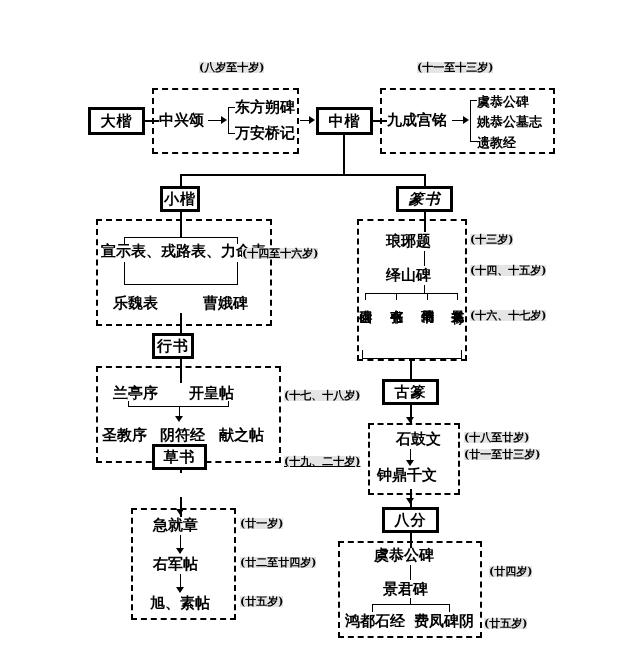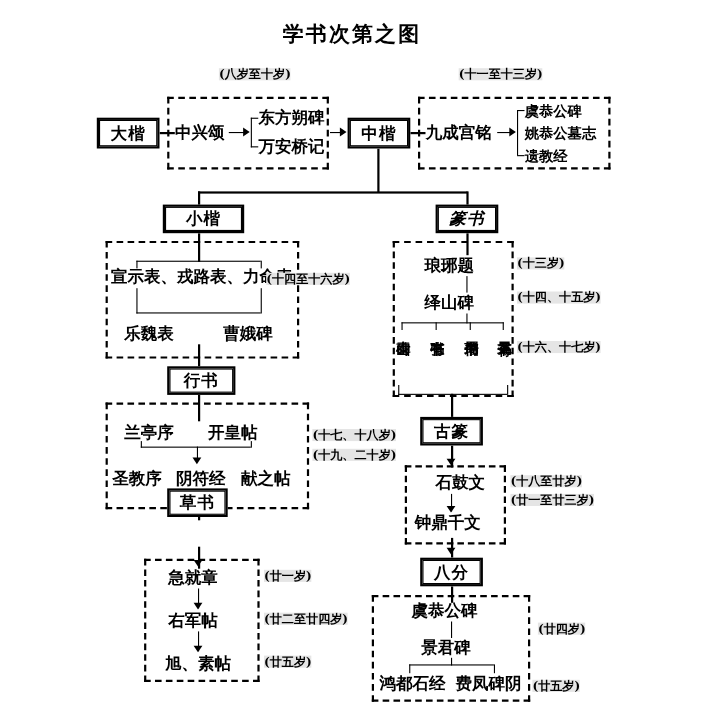--- a/index.html
+++ b/index.html
@@ -96,21 +96,20 @@
     font-weight:bold;
     letter-spacing:2px;
     z-index:8;
   }
 </style>
 </head>
 <body>
 
 <div id="canvas">
 
-  <div id="title">学书次第之图</div>
 
   <div class="age" style="left:199px;top:62px;">(八岁至十岁)</div>
   <div class="dashbox" style="left:152px;top:88px;width:147px;height:66px;"></div>
 
   <div class="catbox" style="left:88px;top:107px;width:57px;height:28px;">
     <div class="inner">
       <span>大楷</span>
     </div>
   </div>
 
@@ -149,21 +148,21 @@
 
   <div class="txt small" style="left:477px;top:95px;">虞恭公碑</div>
   <div class="txt small" style="left:477px;top:115px;">姚恭公墓志</div>
   <div class="txt small" style="left:477px;top:136px;">遗教经</div>
 
   <div class="v" style="left:343px;top:135px;height:40px;"></div>
   <div class="h" style="left:180px;top:174px;width:245px;"></div>
   <div class="v" style="left:180px;top:174px;height:15px;"></div>
   <div class="v" style="left:424px;top:174px;height:15px;"></div>
 
-  <div class="catbox" style="left:148px;top:186px;width:74px;height:26px;align-items:flex-end;">
+  <div class="catbox" style="left:160px;top:186px;width:40px;height:26px;align-items:flex-end;">
     <div class="inner">
       <span>小楷</span>
     </div>
   </div>
 
   <div class="dashbox" style="left:96px;top:219px;width:176px;height:107px;"></div>
 
   <div class="v" style="left:180px;top:212px;height:26px;"></div>
 
   <div class="hthin" style="left:124px;top:237px;width:113px;"></div>
@@ -174,21 +173,21 @@
   <div class="age" style="left:242px;top:248px;">(十四至十六岁)</div>
 
   <div class="vthin" style="left:124px;top:262px;height:23px;"></div>
   <div class="vthin" style="left:237px;top:262px;height:23px;"></div>
   <div class="hthin" style="left:124px;top:284px;width:113px;"></div>
 
   <div class="txt" style="left:113px;top:296px;">乐魏表</div>
   <div class="txt" style="left:203px;top:296px;">曹娥碑</div>
 
   <div class="v" style="left:180px;top:313px;height:21px;"></div>
-  <div class="catbox" style="left:152px;top:333px;width:62px;height:26px;">
+  <div class="catbox" style="left:152px;top:333px;width:42px;height:26px;">
     <div class="inner">
       <span>行书</span>
     </div>
   </div>
 
   <div class="dashbox" style="left:96px;top:366px;width:185px;height:97px;"></div>
   <div class="v" style="left:180px;top:359px;height:24px;"></div>
 
   <div class="txt" style="left:113px;top:386px;">兰亭序</div>
   <div class="txt" style="left:189px;top:386px;">开皇帖</div>
@@ -196,21 +195,21 @@
 
   <div class="hthin" style="left:128px;top:406px;width:100px;"></div>
   <div class="vthin" style="left:128px;top:400px;height:7px;"></div>
   <div class="vthin" style="left:228px;top:400px;height:7px;"></div>
   <div class="vthin" style="left:179px;top:406px;height:12px;"></div>
   <div class="arr-d" style="left:175px;top:416px;"></div>
 
   <div class="txt" style="left:102px;top:428px;">圣教序</div>
   <div class="txt" style="left:160px;top:428px;">阴符经</div>
   <div class="txt" style="left:219px;top:428px;">献之帖</div>
-  <div class="age" style="left:284px;top:408px;">(十九、二十岁)</div>
+  <div class="age" style="left:284px;top:456px;text-decoration:underline;">(十九、二十岁)</div>
 
   <div class="v" style="left:180px;top:455px;height:18px;"></div>
   <div class="arr-d" style="left:176px;top:462px;"></div>
   <div class="catbox" style="left:152px;top:444px;width:55px;height:26px;">
     <div class="inner">
       <span>草书</span>
     </div>
   </div>
 
   <div class="dashbox" style="left:131px;top:508px;width:105px;height:112px;"></div>

